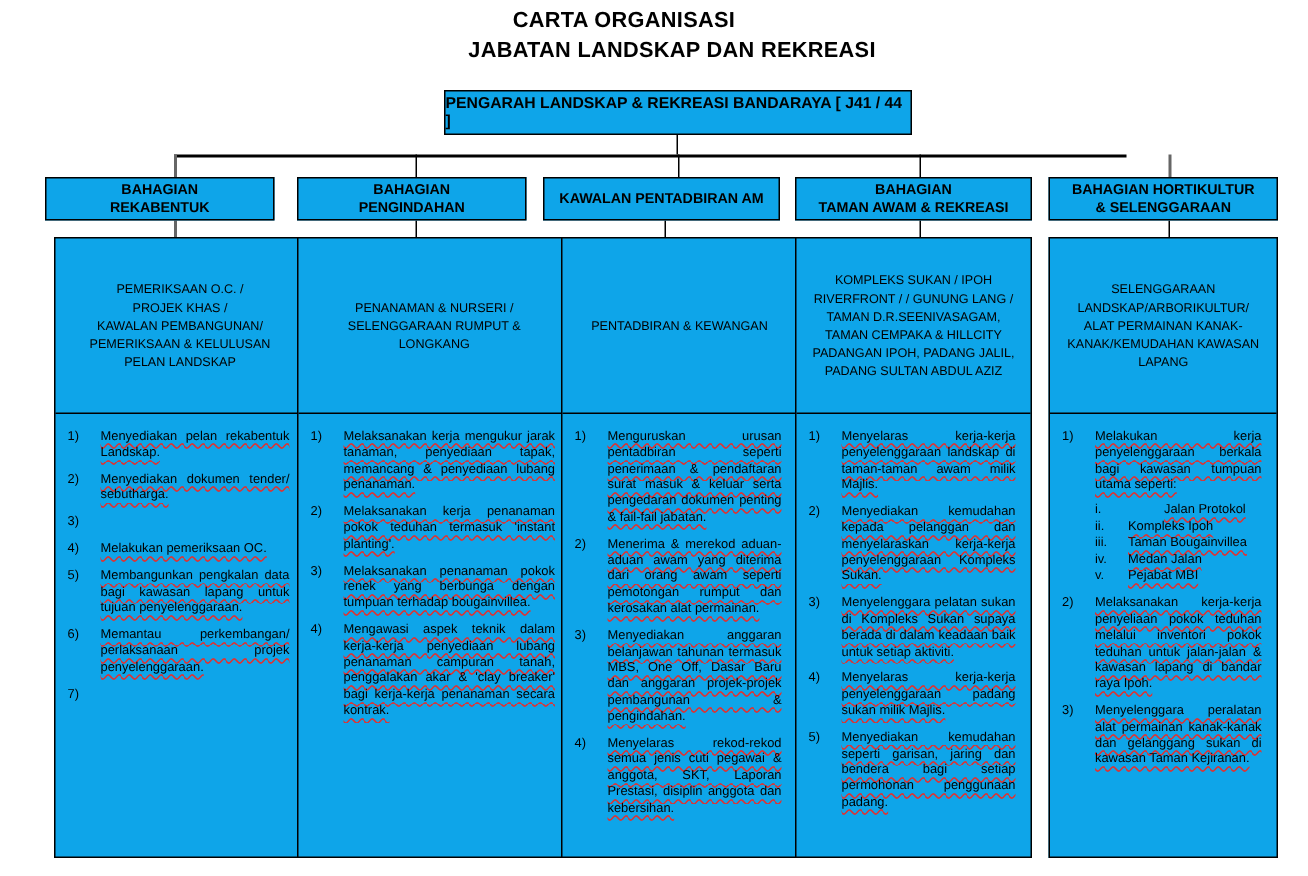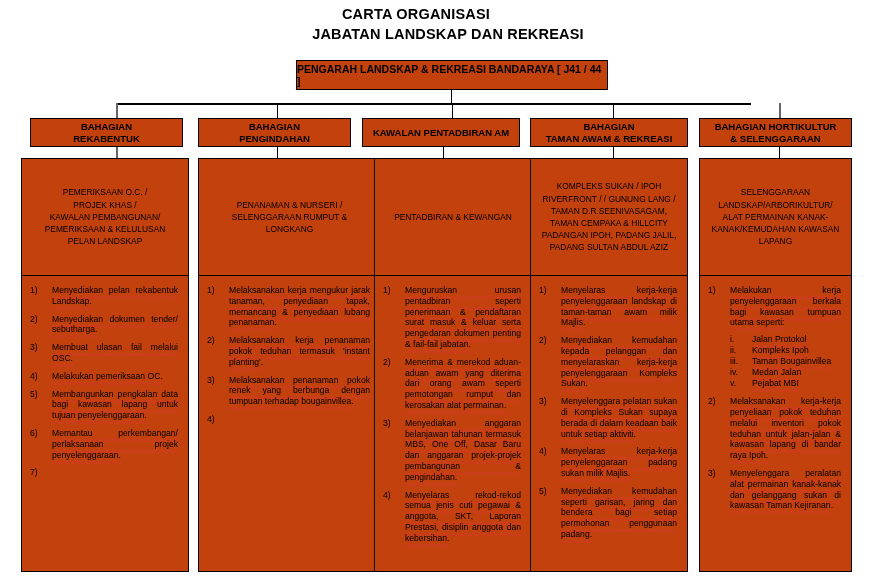--- a/index.html
+++ b/index.html
@@ -2,21 +2,21 @@
 <html><head>
 <meta charset="utf-8">
 <style>
   html, body { margin:0; padding:0; background:#ffffff; }
   body { width:872px; height:584px; position:relative; overflow:hidden;
          font-family:"Liberation Sans", sans-serif; color:#000; }
   .title { position:absolute; left:0; width:872px; text-align:center;
            font-weight:bold; font-size:14.5px; letter-spacing:0.2px; }
   #t1 { top:6px; left:-20px; }
   #t2 { top:26px; left:12px; }
-  .box { position:absolute; border:1.5px solid #000; box-sizing:border-box; background:#c2410c; }
+  .box { position:absolute; border:1.5px solid #000; box-sizing:border-box; background:#0ea5e9; }
   .line { position:absolute; background:#000; }
   .line.grey { background:#666; }
   .director { left:296px; top:60px; width:312px; height:30px;
               display:flex; align-items:center; justify-content:center;
               font-size:10.5px; font-weight:bold; }
   .hdr { top:118px; height:29px; display:flex; align-items:center; justify-content:center;
          text-align:center; font-size:9.5px; font-weight:bold; line-height:12px; }
   .content { top:158px; height:414px; }
   .desc { position:absolute; left:0; right:0; top:0; height:117px;
           border-bottom:1.5px solid #000; display:flex; align-items:center; justify-content:center;
@@ -58,38 +58,37 @@
 <div class="box hdr" style="left:30px; width:153px; white-space:pre-line;">BAHAGIAN
 REKABENTUK</div>
 <div class="box hdr" style="left:198px; width:153px; white-space:pre-line;">BAHAGIAN
 PENGINDAHAN</div>
 <div class="box hdr" style="left:362px; width:158px; white-space:pre-line;">KAWALAN PENTADBIRAN AM</div>
 <div class="box hdr" style="left:530px; width:158px; white-space:pre-line;">BAHAGIAN
 TAMAN AWAM &amp; REKREASI</div>
 <div class="box hdr" style="left:699px; width:153px; white-space:pre-line;">BAHAGIAN HORTIKULTUR
 &amp; SELENGGARAAN</div>
 
-<div class="box content" style="left:21px; width:168px;text-decoration:underline;">
+<div class="box content" style="left:36px; width:168px;text-decoration:underline;">
   <div class="desc" style="white-space:pre-line;">PEMERIKSAAN O.C. /
 PROJEK KHAS /
 KAWALAN PEMBANGUNAN/
 PEMERIKSAAN &amp; KELULUSAN
 PELAN LANDSKAP</div>
   <div class="duties">
       <div class="duty">
         <span class="num">1)</span>
         <div class="txt"><span class="w">Menyediakan pelan rekabentuk Landskap.</span></div>
       </div>
       <div class="duty">
         <span class="num">2)</span>
         <div class="txt"><span class="w">Menyediakan dokumen tender/ sebutharga.</span></div>
       </div>
       <div class="duty">
         <span class="num">3)</span>
-        <div class="txt"><span class="w">Membuat ulasan fail melalui OSC.</span></div>
       </div>
       <div class="duty">
         <span class="num">4)</span>
         <div class="txt"><span class="w">Melakukan pemeriksaan OC.</span></div>
       </div>
       <div class="duty">
         <span class="num">5)</span>
         <div class="txt"><span class="w">Membangunkan pengkalan data bagi kawasan lapang untuk tujuan penyelenggaraan.</span></div>
       </div>
       <div class="duty">
@@ -113,20 +112,21 @@
       <div class="duty">
         <span class="num">2)</span>
         <div class="txt"><span class="w">Melaksanakan kerja penanaman pokok teduhan termasuk 'instant planting'.</span></div>
       </div>
       <div class="duty">
         <span class="num">3)</span>
         <div class="txt"><span class="w">Melaksanakan penanaman pokok renek yang berbunga dengan tumpuan terhadap bougainvillea.</span></div>
       </div>
       <div class="duty">
         <span class="num">4)</span>
+        <div class="txt"><span class="w">Mengawasi aspek teknik dalam kerja-kerja penyediaan lubang penanaman campuran tanah, penggalakan akar &amp; 'clay breaker' bagi kerja-kerja penanaman secara kontrak.</span></div>
       </div>
     </div>
 </div>
 <div class="box content" style="left:374px; width:158px;">
   <div class="desc" style="white-space:pre-line;">PENTADBIRAN &amp; KEWANGAN</div>
   <div class="duties">
       <div class="duty">
         <span class="num">1)</span>
         <div class="txt"><span class="w">Menguruskan urusan pentadbiran seperti penerimaan &amp; pendaftaran surat masuk &amp; keluar serta pengedaran dokumen penting &amp; fail-fail jabatan.</span></div>
       </div>
@@ -179,21 +179,21 @@
 LANDSKAP/ARBORIKULTUR/
 ALAT PERMAINAN KANAK-
 KANAK/KEMUDAHAN KAWASAN
 LAPANG</div>
   <div class="duties">
       <div class="duty">
         <span class="num">1)</span>
         <div class="txt"><span class="w">Melakukan kerja penyelenggaraan berkala bagi kawasan tumpuan utama seperti:</span><div class="sub">
             <div>
               <span class="rn">i.</span>
-              <span class="w" style="text-decoration: underline wavy rgb(221, 51, 51);">Jalan Protokol</span>
+              <span class="w" style="text-decoration: underline wavy rgb(221, 51, 51); margin-left: 24px;">Jalan Protokol</span>
             </div>
             <div>
               <span class="rn">ii.</span>
               <span class="w" style="text-decoration: underline wavy rgb(221, 51, 51);">Kompleks Ipoh</span>
             </div>
             <div>
               <span class="rn">iii.</span>
               <span class="w" style="text-decoration: underline wavy rgb(221, 51, 51);">Taman Bougainvillea</span>
             </div>
             <div>

